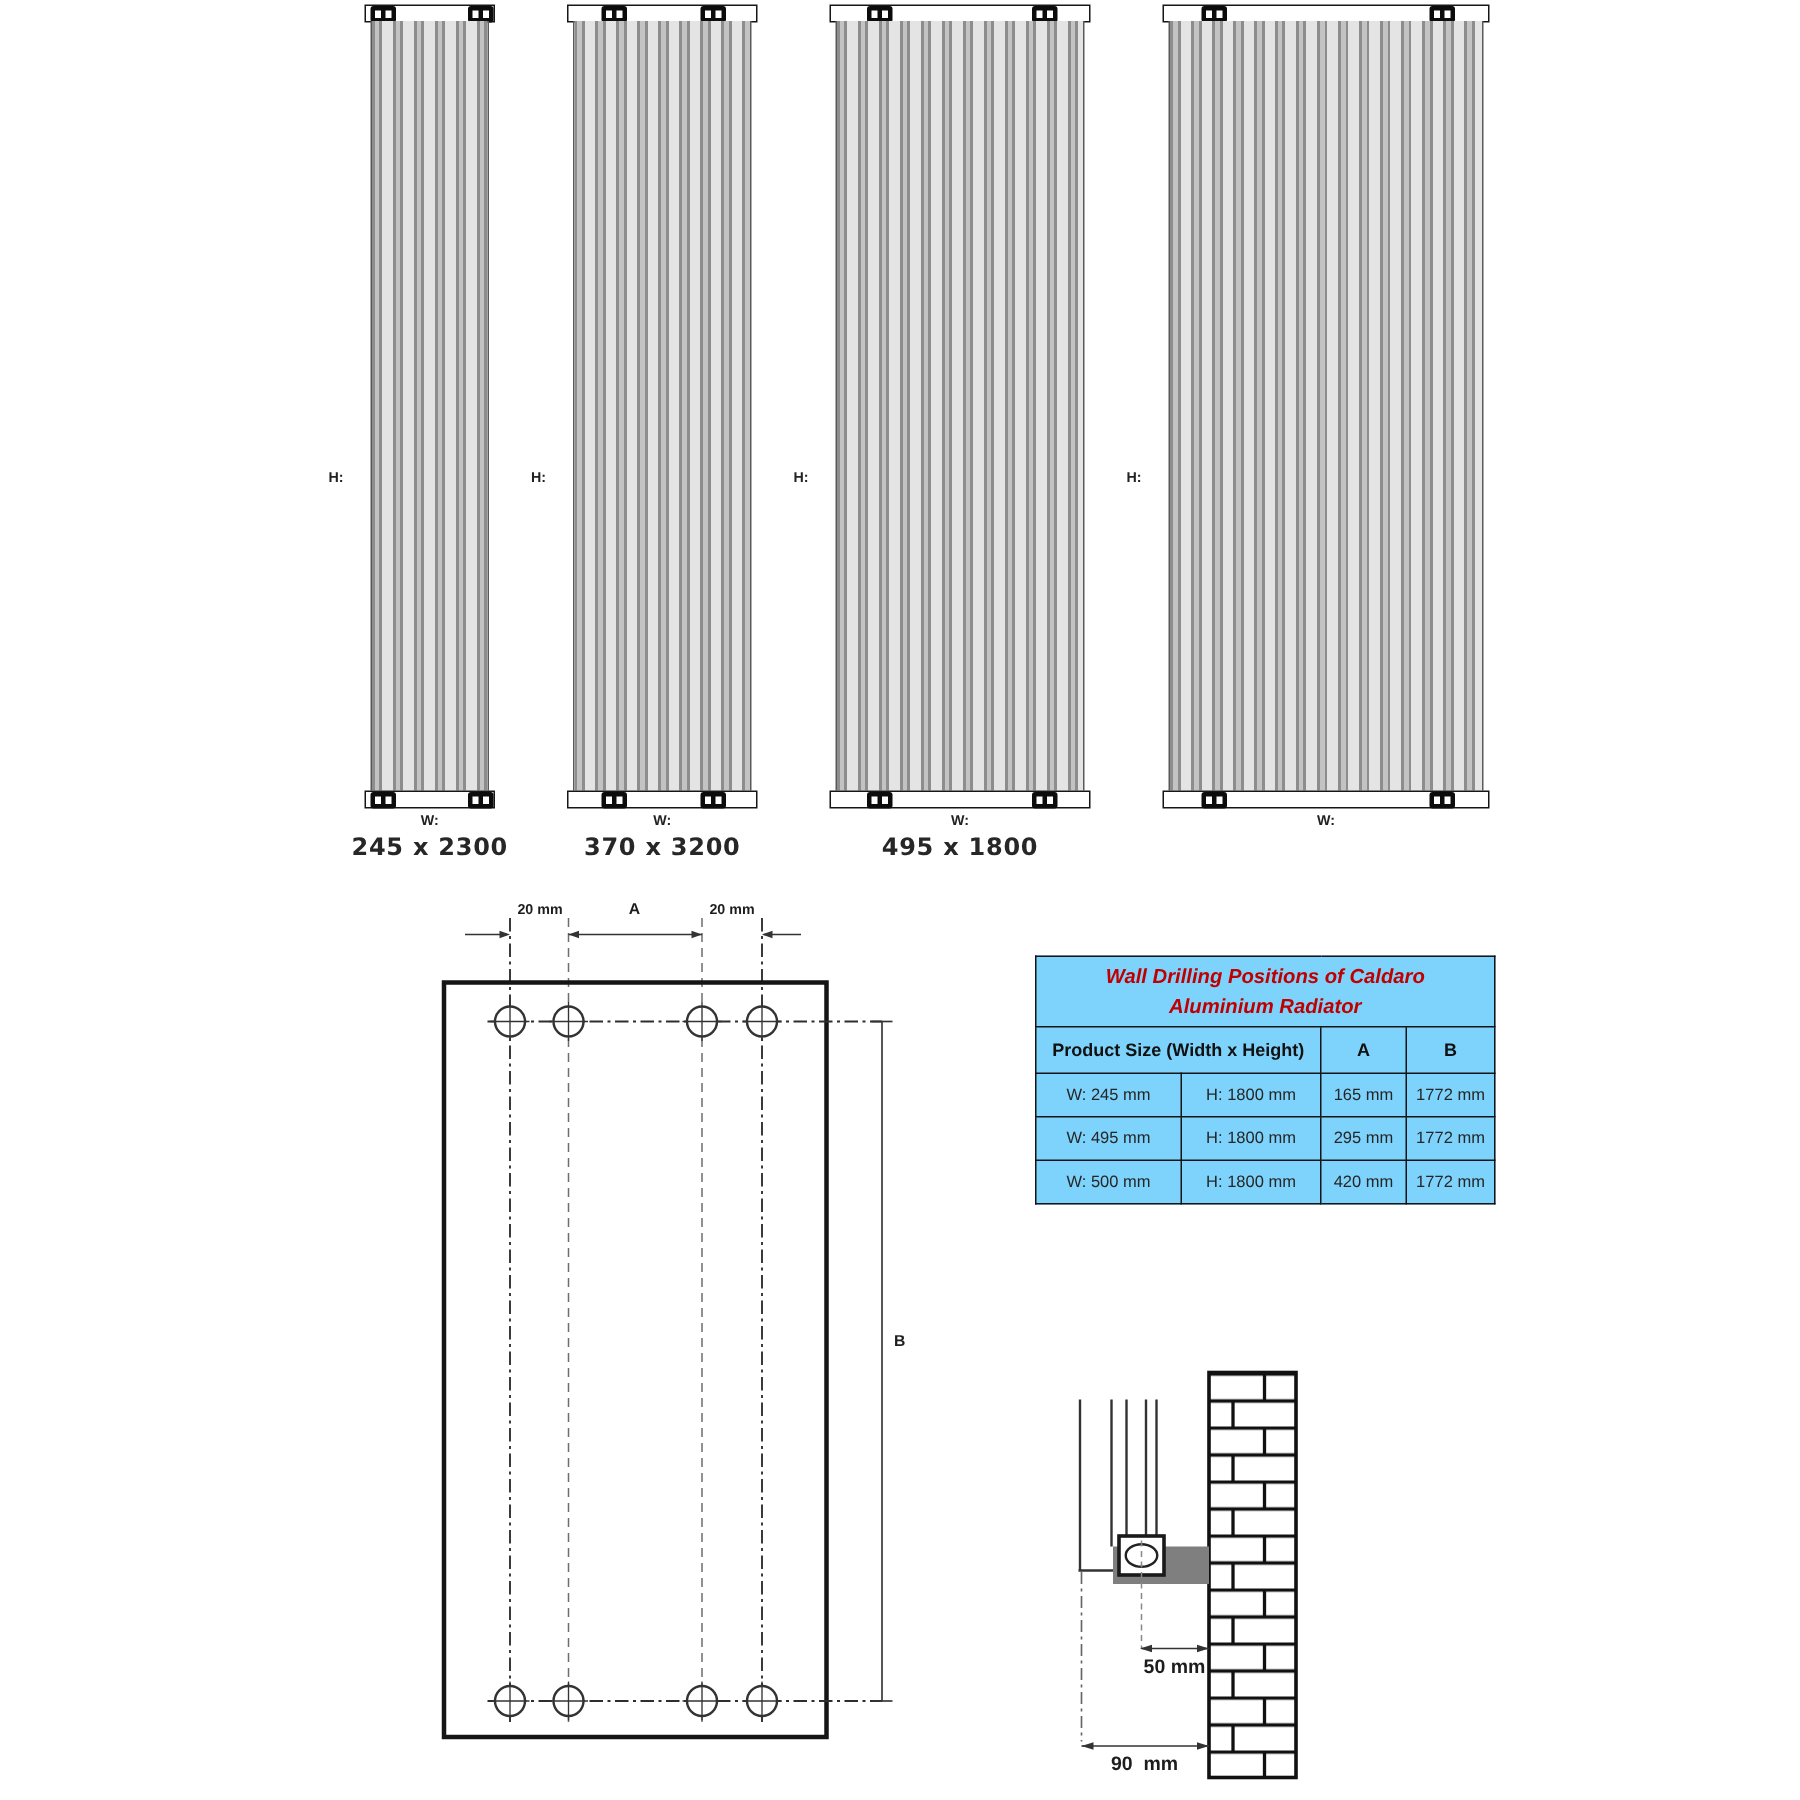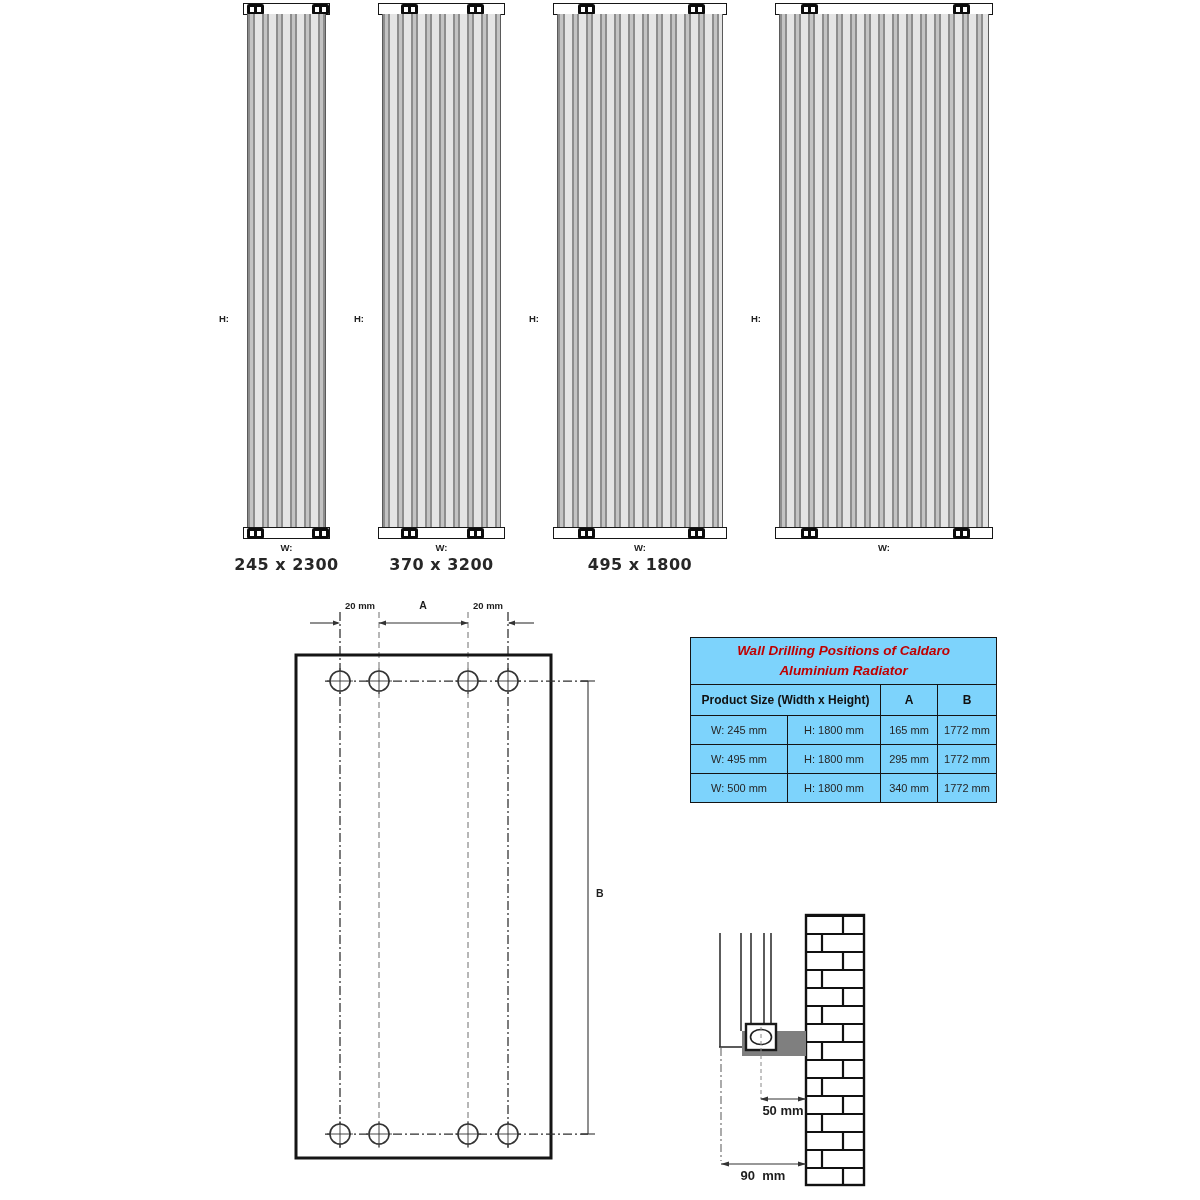--- a/index.html
+++ b/index.html
@@ -243,21 +243,21 @@
         </tr>
         <tr class="tbl-row">
           <td>W: 495 mm</td>
           <td>H: 1800 mm</td>
           <td>295 mm</td>
           <td>1772 mm</td>
         </tr>
         <tr class="tbl-row">
           <td>W: 500 mm</td>
           <td>H: 1800 mm</td>
-          <td>340 mm</td>
+          <td>420 mm</td>
           <td>1772 mm</td>
         </tr>
       </tbody>
   </table>
 
   <svg style="left:700px;top:903px;" width="190" height="300" viewBox="0 0 190 300">
     <defs>
       <pattern id="brickpat" width="58" height="36" patternUnits="userSpaceOnUse">
         <rect width="58" height="36" fill="#fff"></rect>
         <line x1="0" y1="1" x2="58" y2="1" stroke="#111" stroke-width="2.2"></line>

